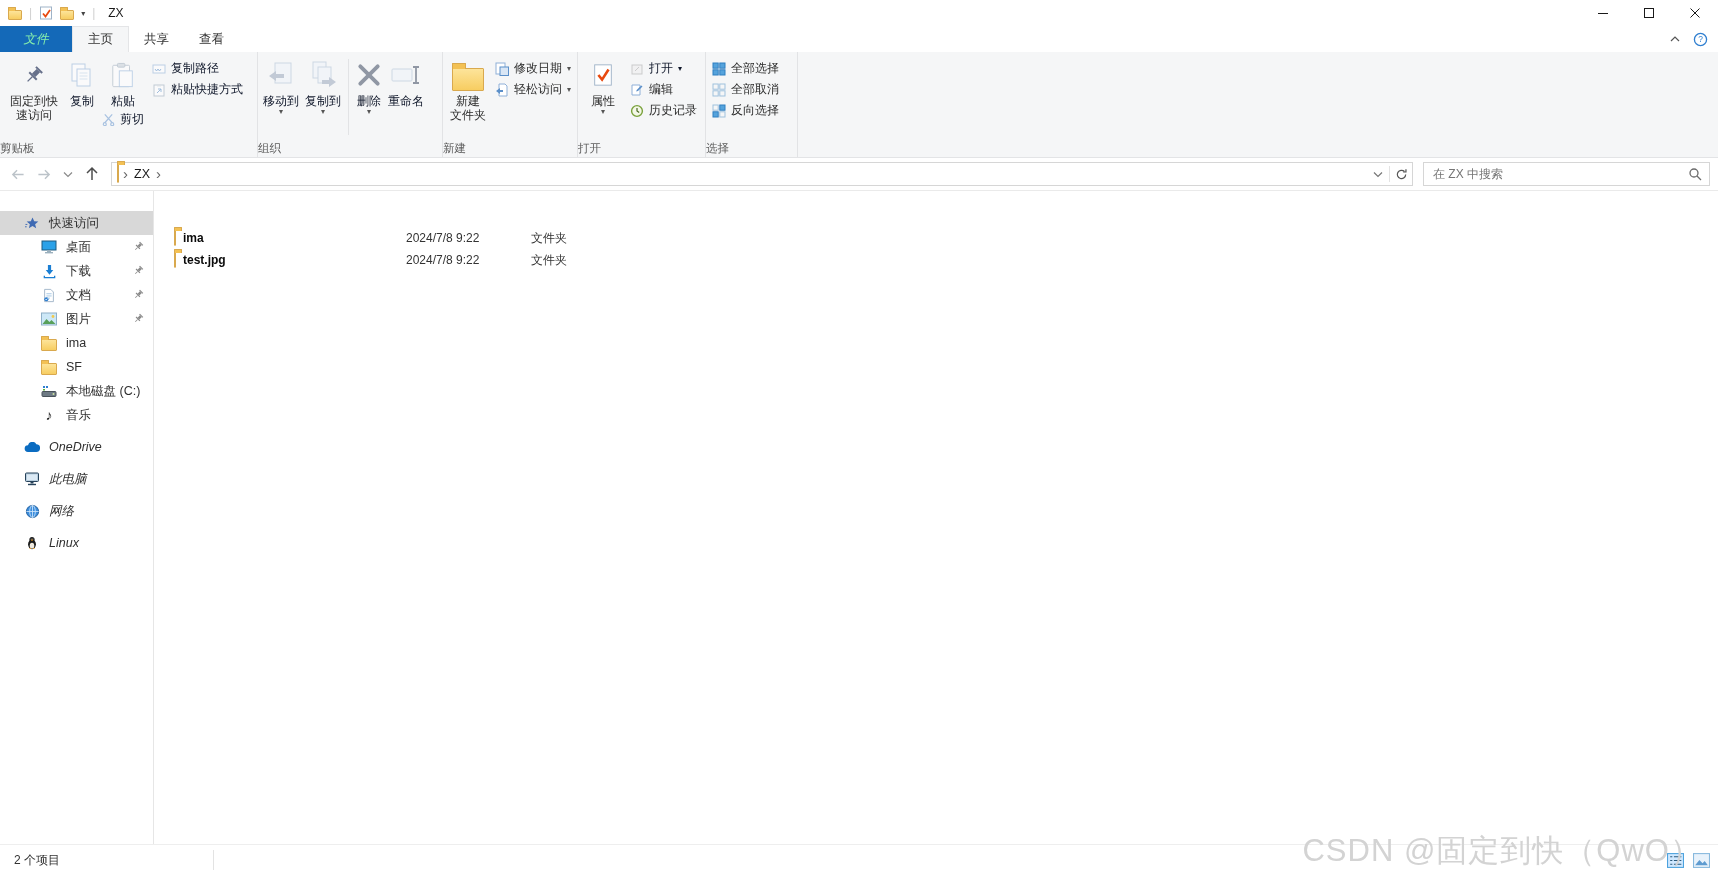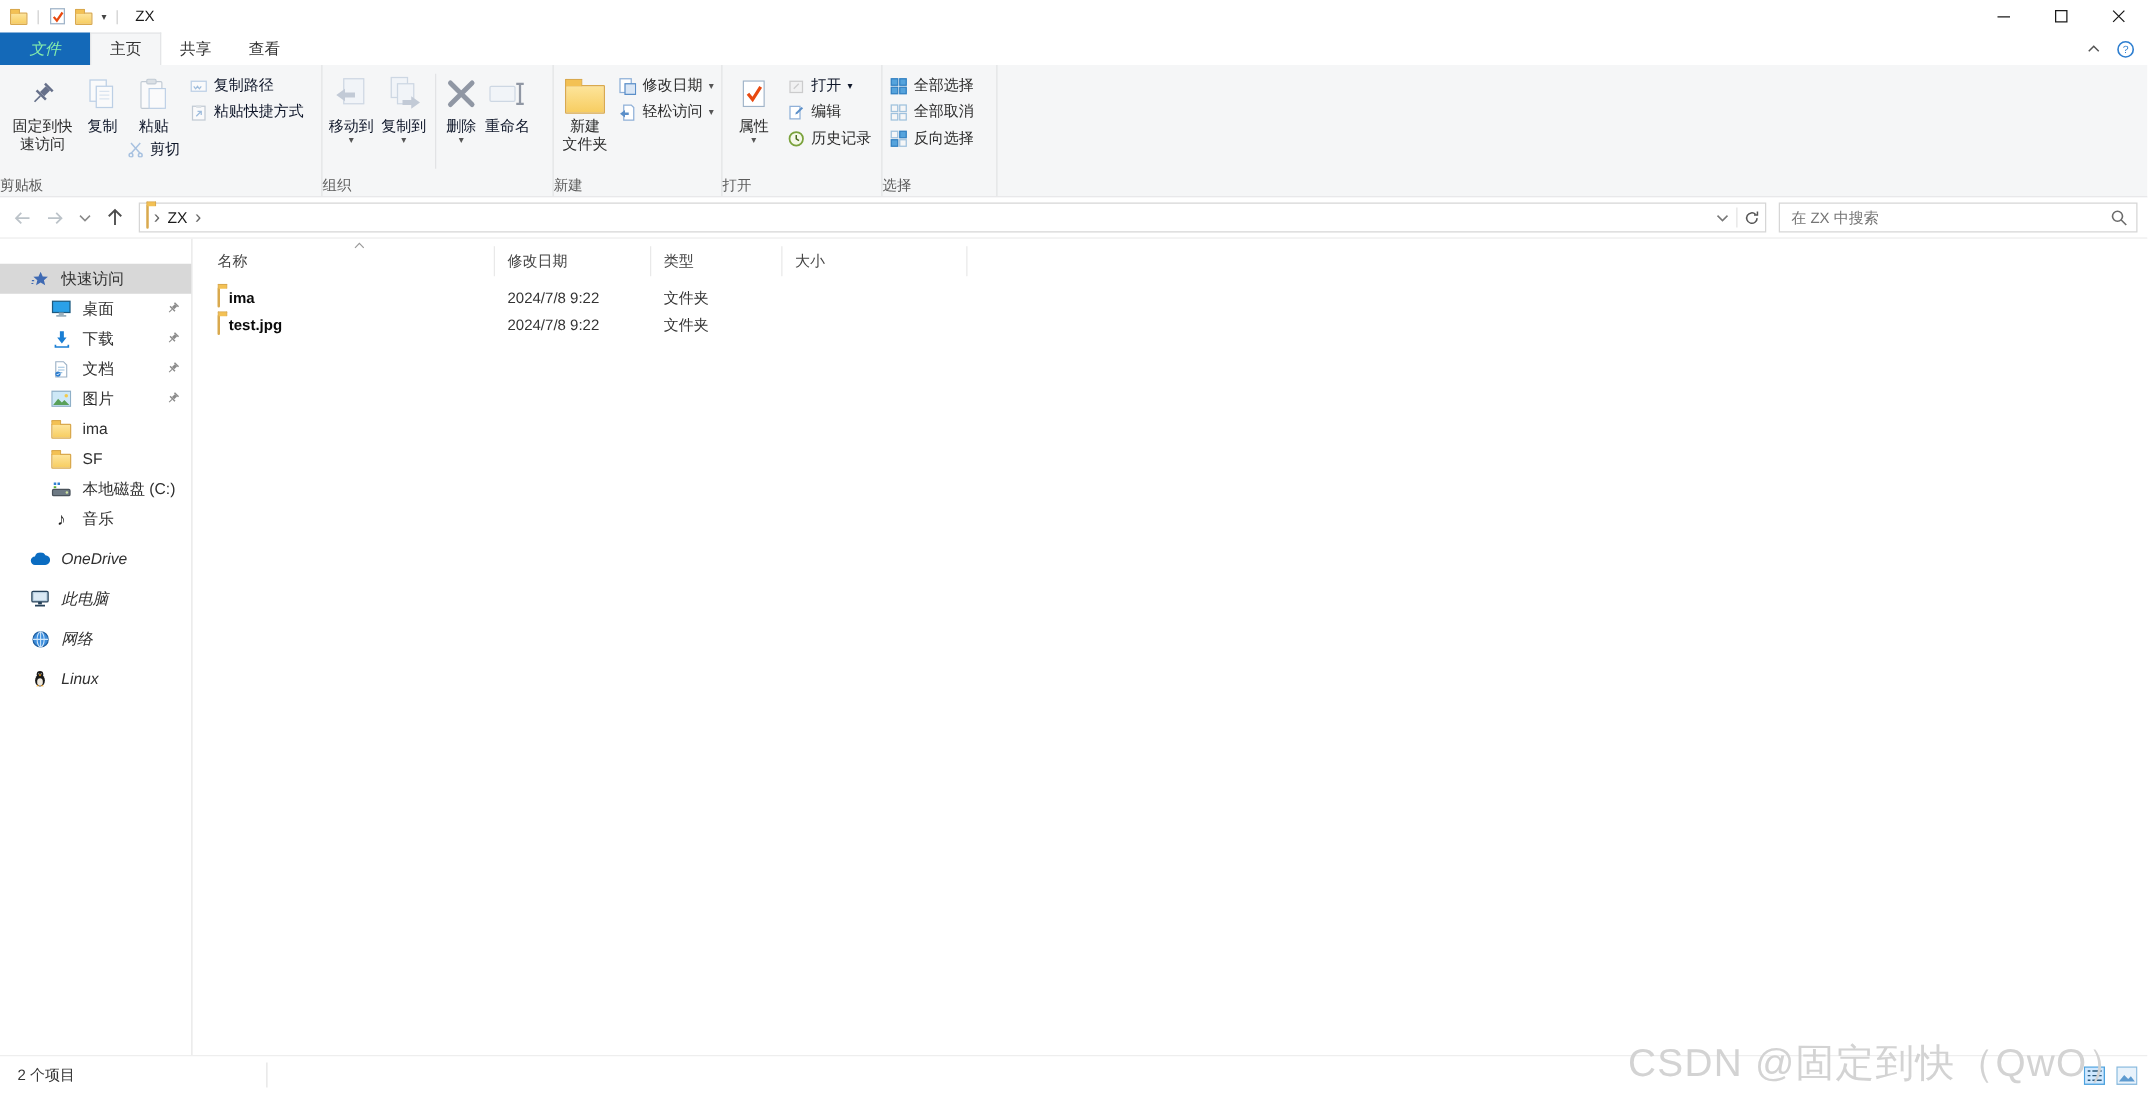--- a/index.html
+++ b/index.html
@@ -621,39 +621,20 @@
             <path d="M4.5 14.8h2.3l-.3-1.5zM9.2 14.8h2.3l-2-1.5z" fill="#f6a21c"></path>
             <circle cx="6.9" cy="3.4" r=".5" fill="#fff"></circle>
             <circle cx="9.1" cy="3.4" r=".5" fill="#fff"></circle>
           </svg>
       </span>
       <span>Linux</span>
     </div>
   </div>
 
   <div class="content">
-    <div class="hdr">
-      <div class="hcol" style="width:232px">
-        <span>名称</span>
-        <span class="sortind">
-          <svg width="11" height="7" viewBox="0 0 12 8">
-              <path d="M2 6l4-4 4 4" stroke="#9a9a9a" fill="none" stroke-width="1.1"></path>
-            </svg>
-        </span>
-      </div>
-      <div class="hcol" style="width:125px">
-        <span>修改日期</span>
-      </div>
-      <div class="hcol" style="width:105px">
-        <span>类型</span>
-      </div>
-      <div class="hcol" style="width:148px">
-        <span>大小</span>
-      </div>
-    </div>
 
     <div class="frow" style="top:36px">
       <div class="fcell" style="width:232px">
         <span><span class="folder"></span></span>
         <span class="fname">ima</span>
       </div>
       <div class="fcell" style="width:125px">2024/7/8 9:22</div>
       <div class="fcell" style="width:105px">文件夹</div>
       <div class="fcell" style="width:148px"></div>
     </div>

